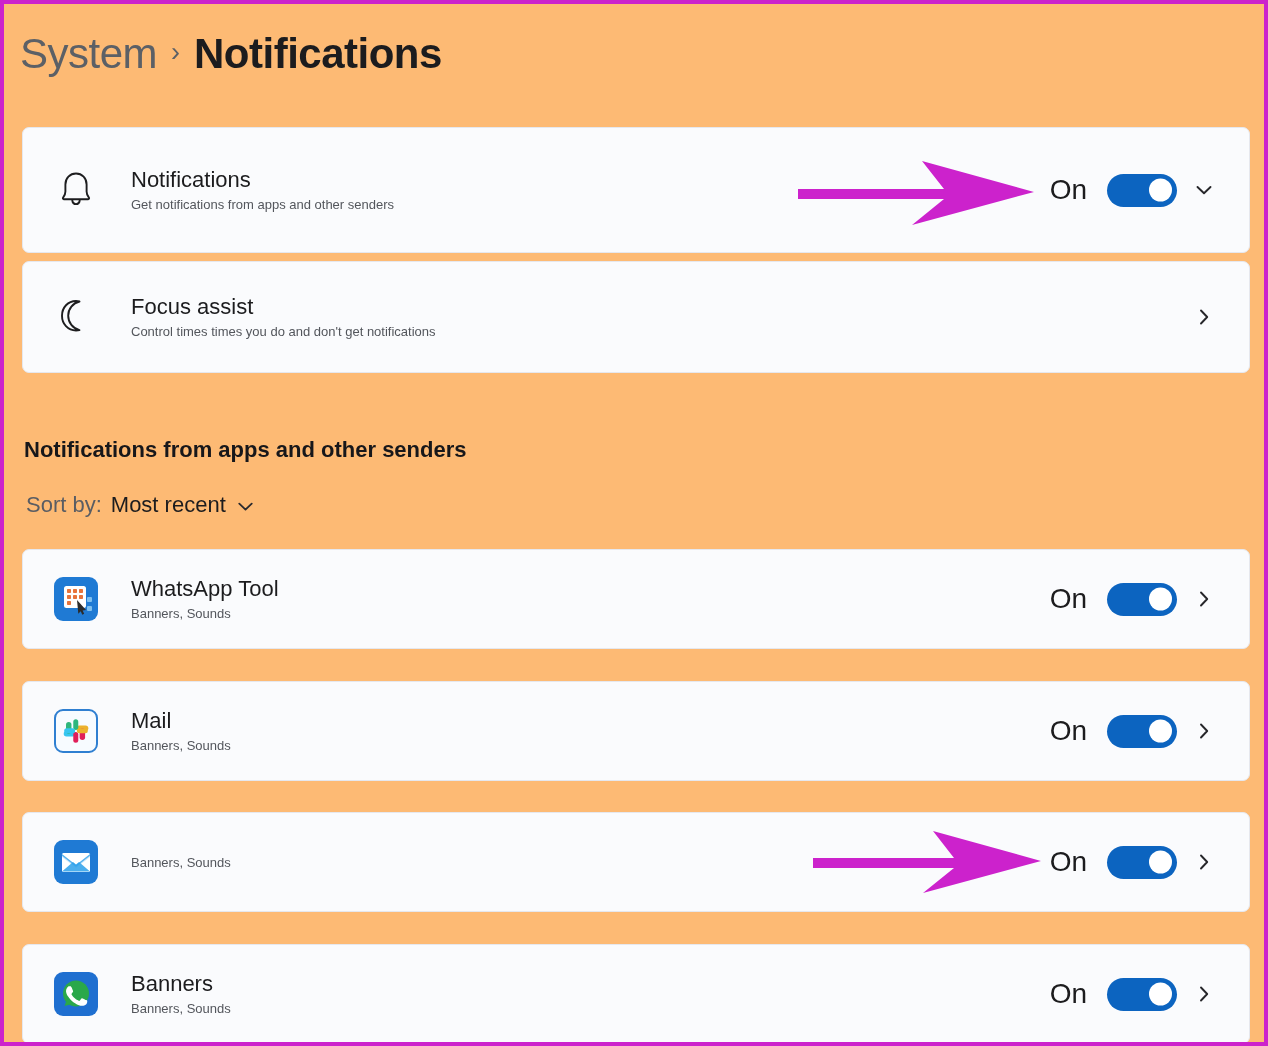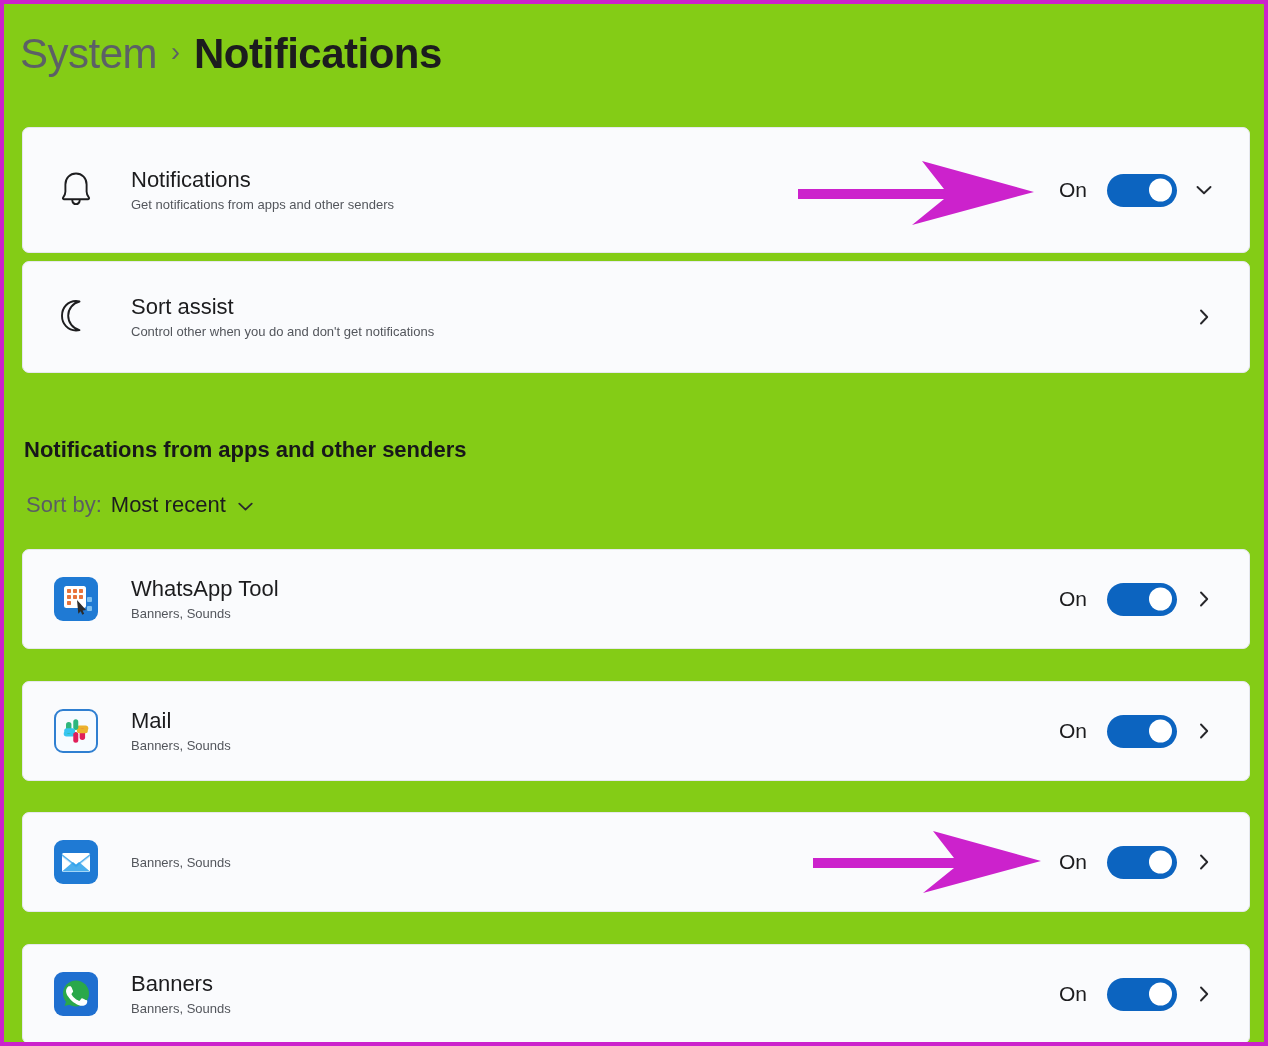--- a/index.html
+++ b/index.html
@@ -21,21 +21,21 @@
     position: absolute;
     inset: 0;
     border: 4px solid #cc22cc;
     pointer-events: none;
     z-index: 50;
   }
 
   #page {
     position: absolute;
     inset: 4px;
-    background: #84cc16;
+    background: #fdba74;
     overflow: hidden;
   }
 
   
   #breadcrumb {
     position: absolute;
     left: 16px;
     top: 26px;
     display: flex;
     align-items: center;
@@ -106,21 +106,21 @@
     font-weight: 400;
   }
 
   .right-col {
     display: flex;
     align-items: center;
     gap: 0;
   }
 
   .state-label {
-    font-size: 21px;
+    font-size: 28px;
     color: #1c1c1e;
     margin-right: 20px;
     margin-left: 20px;
   }
 
   
   .toggle {
     width: 70px;
     height: 33px;
     border-radius: 17px;
@@ -244,22 +244,22 @@
   </div>
 
   <div class="card" style="top:257px;height:112px;">
     <div class="card-inner">
       <div class="glyph-icon">
         <svg width="40" height="42" viewBox="0 0 40 42" fill="none">
           <path d="M23.5 5.5c-6.6 1.6-11.3 7.2-11.3 14.2 0 7 4.7 12.8 11.3 14.4-1.1.3-2.3.4-3.5.4-8.1 0-14-6.6-14-14.8S12 5 20 5c1.2 0 2.4.2 3.5.5z" stroke="#1d1d1f" stroke-width="1.9" stroke-linejoin="round"></path>
         </svg>
       </div>
       <div class="text-col">
-        <div class="row-title">Sort assist</div>
-        <div class="row-sub">Control other when you do and don't get notifications</div>
+        <div class="row-title">Focus assist</div>
+        <div class="row-sub">Control times times you do and don't get notifications</div>
       </div>
       <div class="right-col">
         <div class="chev">
           <svg width="22" height="22" viewBox="0 0 22 22" fill="none">
             <path d="M8 4.5 14.2 11 8 17.5" stroke="#26262a" stroke-width="1.9" stroke-linecap="round" stroke-linejoin="round"></path>
           </svg>
         </div>
       </div>
     </div>
   </div>

